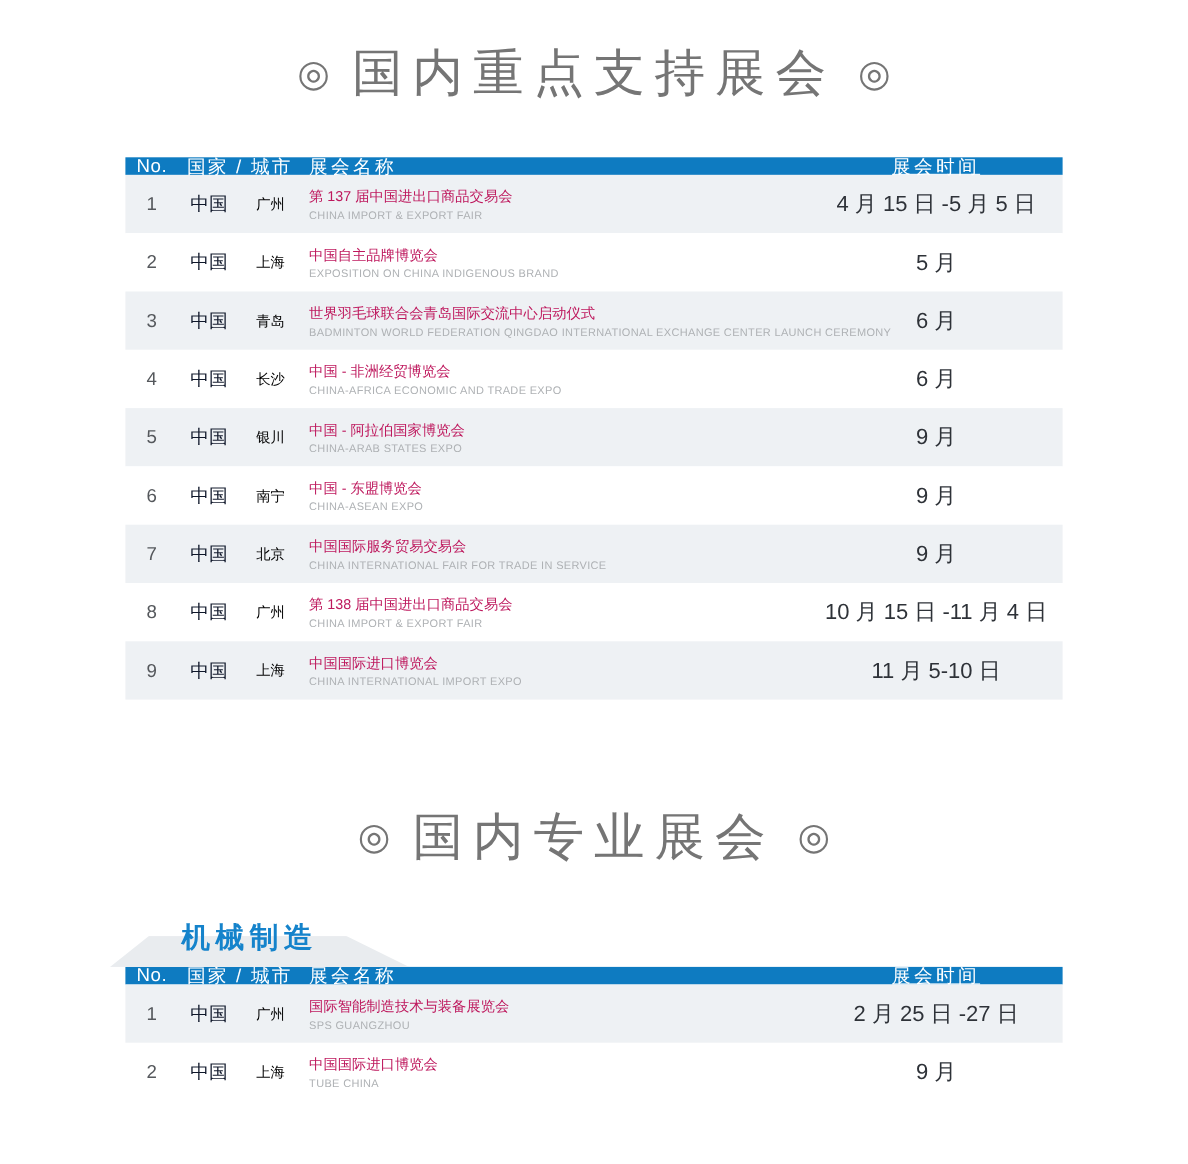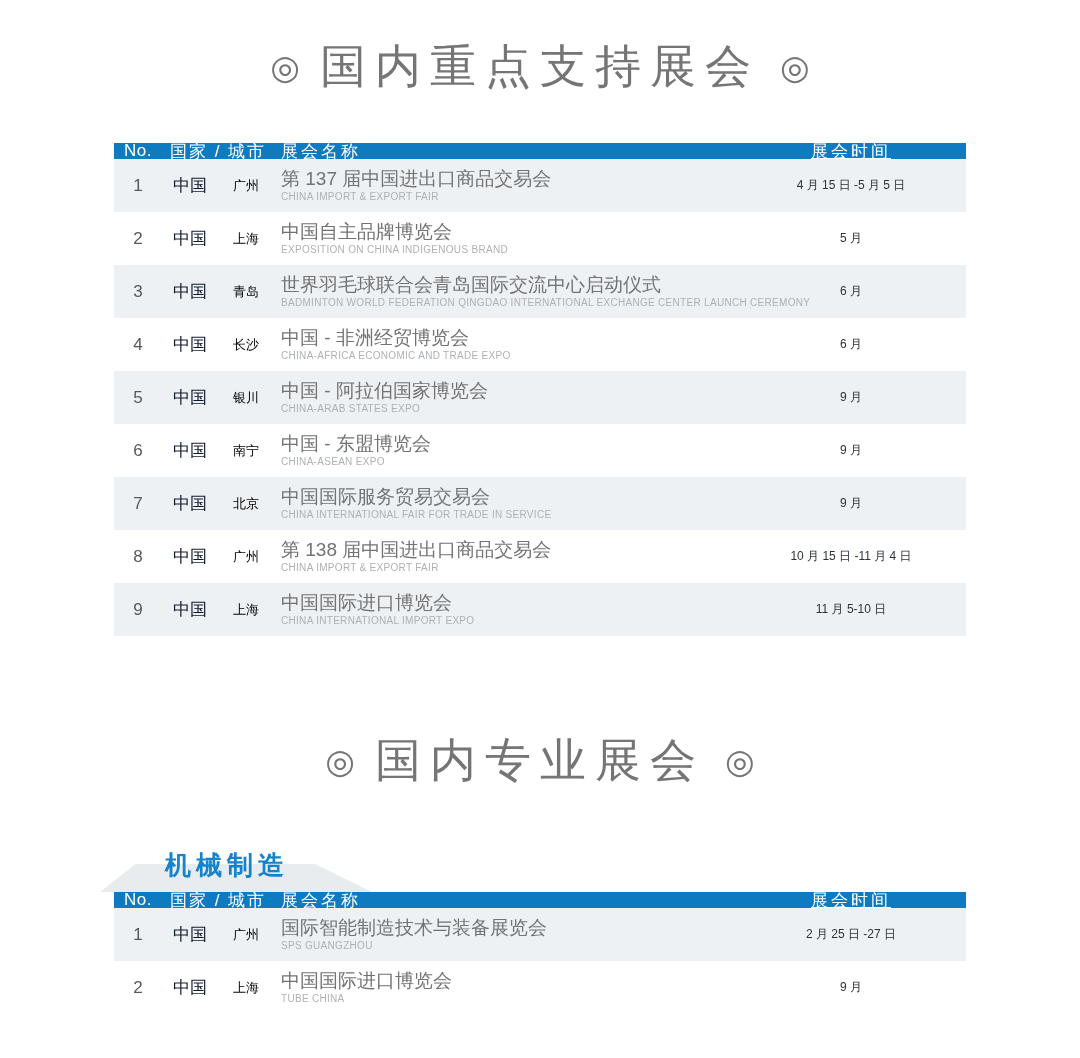--- a/index.html
+++ b/index.html
@@ -13,21 +13,21 @@
     display: flex; align-items: center; justify-content: center;
     color: var(--titleGray, #757575);
     height: 66px;
   }
   .sec-title .t-text { font-size: 46px; font-weight: 500; letter-spacing: 9px; white-space: nowrap; }
   .sec-title .t-decor { font-size: 34px; margin: 0 20px; line-height: 1; }
   #title1 { padding-top: 0; margin-top: 34px; margin-bottom: 43px; }
   #title2 { margin-top: 92px; margin-bottom: 0; }
 
   
-  .category-wrap { position: relative; height: 42px; margin-top: 56px; text-decoration: underline; }
+  .category-wrap { position: relative; height: 42px; margin-top: 43px; text-decoration: underline; }
   .category-ribbon {
     position: absolute; left: -14px; top: 14px; width: 272px; height: 28px;
     background: var(--ribbonGray, #e9ecef);
     clip-path: polygon(0 100%, 13% 0, 79% 0, 100% 100%);
   }
   .category-label {
     position: relative; z-index: 1; display: inline-block; margin-left: 51px;
     font-size: 26px; font-weight: bold; letter-spacing: 5px;
     color: var(--catBlue, #1583cb); line-height: 30px;
   }
@@ -42,23 +42,23 @@
   .t-header .h-cc { width: 112px; text-align: center; letter-spacing: 2px; }
   .t-header .h-name { flex: 1; padding-left: 7px; letter-spacing: 3px; }
   .t-header .h-time { width: 230px; text-align: center; letter-spacing: 3px; text-decoration: underline; }
 
   .t-body .row { display: flex; align-items: center; height: 53px; background: #ffffff; }
   .t-body .row:nth-child(odd) { background: var(--rowAlt, #eef1f4); }
   .c-no { width: 48px; text-align: center; font-size: 17px; color: #55585c; }
   .c-country { width: 56px; text-align: center; font-size: 17px; color: #0f172a; }
   .c-city { width: 56px; text-align: center; font-size: 13px; color: #000000; }
   .c-name { flex: 1; padding-left: 7px; min-width: 0; }
-  .c-name .zh { font-size: 19px; color: #737373; line-height: 19px; }
+  .c-name .zh { font-size: 13px; color: #be185d; line-height: 19px; }
   .c-name .en { font-size: 10px; color: #aeb1b4; letter-spacing: 0.3px; margin-top: 3px; white-space: nowrap; }
-  .c-time { width: 230px; text-align: center; font-size: 12px; color: var(--timeDark, #2e3238); white-space: nowrap; }
+  .c-time { width: 230px; text-align: center; font-size: 20px; color: var(--timeDark, #2e3238); white-space: nowrap; }
 </style>
 </head>
 <body>
 
 <div class="content">
 
   <div class="sec-title" id="title1">
     <span class="t-decor">◎</span>
     <span class="t-text">国内重点支持展会</span>
     <span class="t-decor">◎</span>

